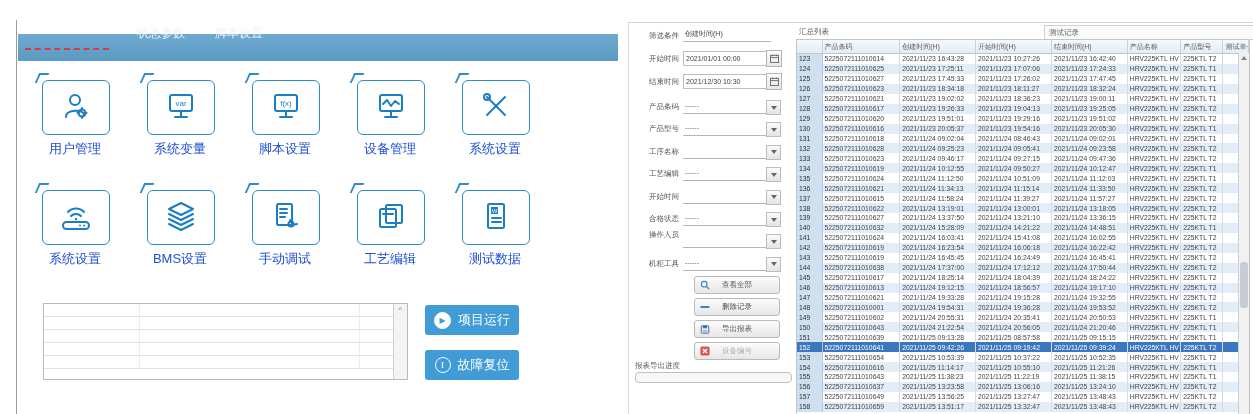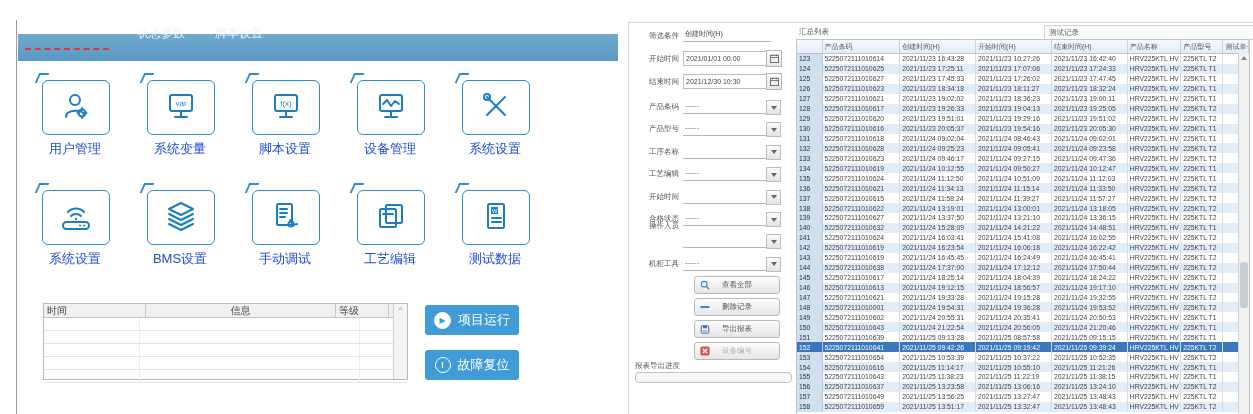--- a/index.html
+++ b/index.html
@@ -187,26 +187,20 @@
             <rect x="11" y="7" width="7" height="7" fill="#1b7ec2"></rect>
             <text x="14.5" y="13" text-anchor="middle" font-size="6" fill="#fff" font-family="sans-serif">W</text>
             <line x1="12" y1="18" x2="21" y2="18" fill="none" stroke="#1b7ec2" stroke-width="2" stroke-linecap="round" stroke-linejoin="round"></line>
             <line x1="12" y1="22" x2="21" y2="22" fill="none" stroke="#1b7ec2" stroke-width="2" stroke-linecap="round" stroke-linejoin="round"></line>
           </svg></span>
       </div>
       <div class="mlabel" style="left: 428px; top: 230px;">测试数据</div>
     </div>
 
   <div class="logtable">
-    <div class="loghead">
-      <div class="c c-time">时间</div>
-      <div class="c c-msg">信息</div>
-      <div class="c c-lvl">等级</div>
-      <div class="c" style="width:12px;border-right:none;"></div>
-    </div>
     <div class="logrows" id="logrows">
         <div class="r">
           <div class="c c-time"></div>
           <div class="c c-msg"></div>
           <div class="c c-lvl"></div>
         </div>
         <div class="r">
           <div class="c c-time"></div>
           <div class="c c-msg"></div>
           <div class="c c-lvl"></div>
@@ -305,21 +299,21 @@
           <span class="tri"></span>
         </span>
       </div>
       <div class="fl-label" style="left: 0px; top: 191px; width: 50px;">合格状态</div>
       <div class="combo" style="left: 54px; top: 188px; width: 98px;">
         <span class="val">------</span>
         <span class="drop">
           <span class="tri"></span>
         </span>
       </div>
-      <div class="fl-label" style="left: 0px; top: 198px; width: 50px;">操作人员</div>
+      <div class="fl-label" style="left: 0px; top: 207px; width: 50px;">操作人员</div>
       <div class="combo" style="left: 54px; top: 210.4px; width: 98px;">
         <span class="val"></span>
         <span class="drop">
           <span class="tri"></span>
         </span>
       </div>
       <div class="fl-label" style="left: 0px; top: 235.8px; width: 50px;">机柜工具</div>
       <div class="combo" style="left: 54px; top: 232.8px; width: 98px;">
         <span class="val">------</span>
         <span class="drop">

